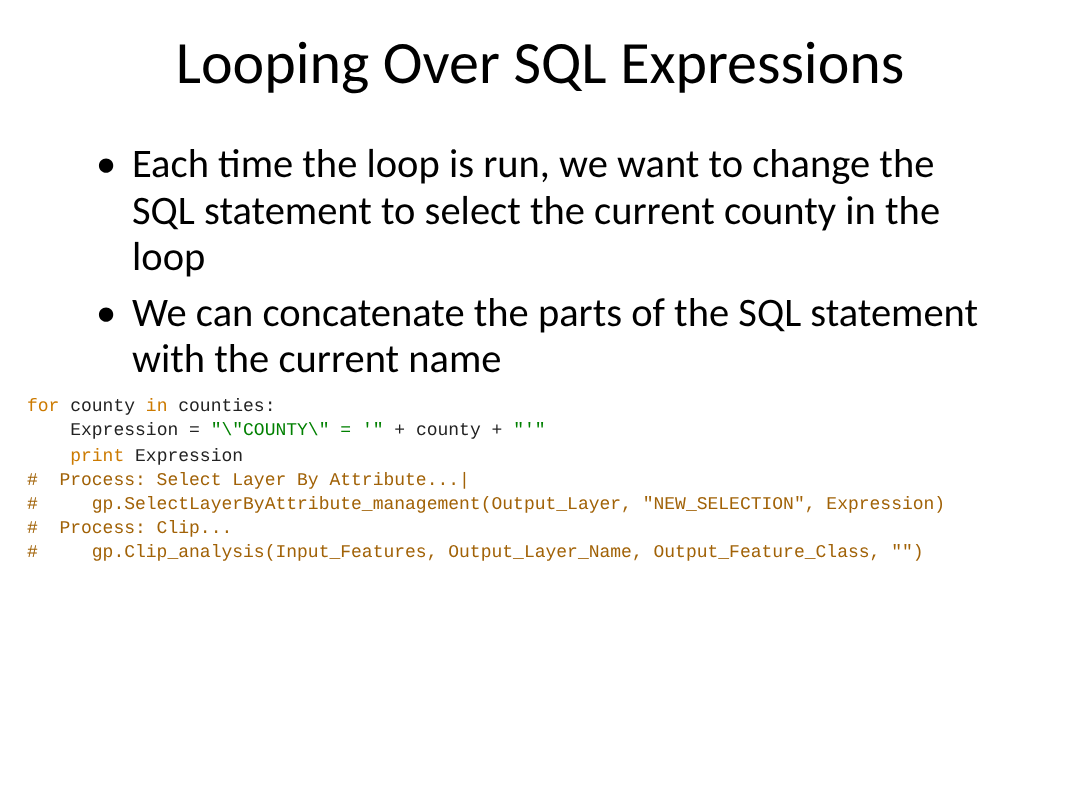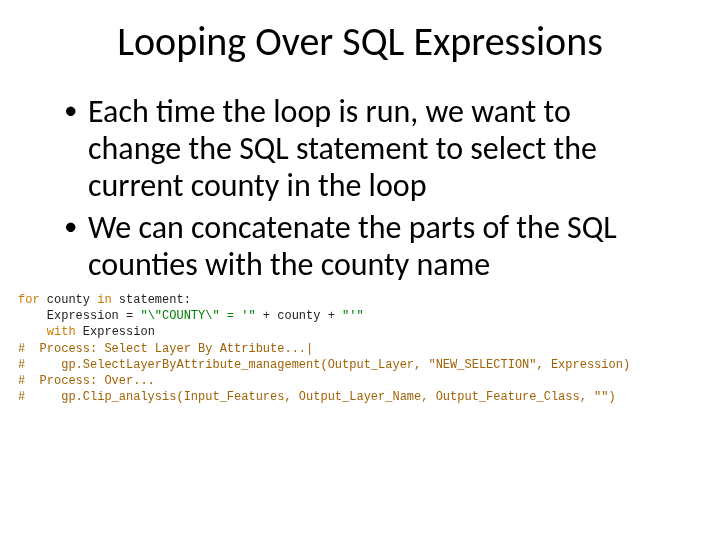--- a/index.html
+++ b/index.html
@@ -26,21 +26,21 @@
     margin: 0 60px 30px 60px;
     line-height: 1.1;
   }
   .body {
     margin: 0 60px;
   }
   ul.bullets {
     list-style: none;
     padding: 0;
     margin: 0;
-    font-size: 32px;
+    font-size: 27px;
     line-height: 1.15;
   }
   ul.bullets > li {
     position: relative;
     padding-left: 28px;
     margin-bottom: 6px;
   }
   ul.bullets > li::before {
     content: "•";
     position: absolute;
@@ -63,25 +63,25 @@
 </head>
 <body>
 
 <div class="slide">
 
   <h1 class="title">Looping Over SQL Expressions</h1>
 
   <div class="body">
     <ul class="bullets">
       <li>Each time the loop is run, we want to change the SQL statement to select the current county in the loop</li>
-      <li>We can concatenate the parts of the SQL counties with the county name</li>
+      <li>We can concatenate the parts of the SQL statement with the current name</li>
     </ul>
   </div>
 
-  <div class="code-block"><span class="kw">for</span><span> county </span><span class="kw">in</span><span> statement</span><span>:</span>
+  <div class="code-block"><span class="kw">for</span><span> county </span><span class="kw">in</span><span> counties</span><span>:</span>
 <span>    </span><span>Expression </span><span>=</span><span> </span><span class="str">"\"COUNTY\" = '"</span><span> + </span><span>county</span><span> + </span><span class="str">"'"</span>
-<span>    </span><span class="kw">with</span><span> Expression</span>
+<span>    </span><span class="kw">print</span><span> Expression</span>
 <span class="red">#  Process: Select Layer By Attribute...|</span>
 <span class="red">#     gp.SelectLayerByAttribute_management(Output_Layer, "NEW_SELECTION", Expression)</span>
-<span class="red">#  Process: Over...</span>
+<span class="red">#  Process: Clip...</span>
 <span class="red">#     gp.Clip_analysis(Input_Features, Output_Layer_Name, Output_Feature_Class, "")</span></div>
 
 </div>
 
 </body></html>

